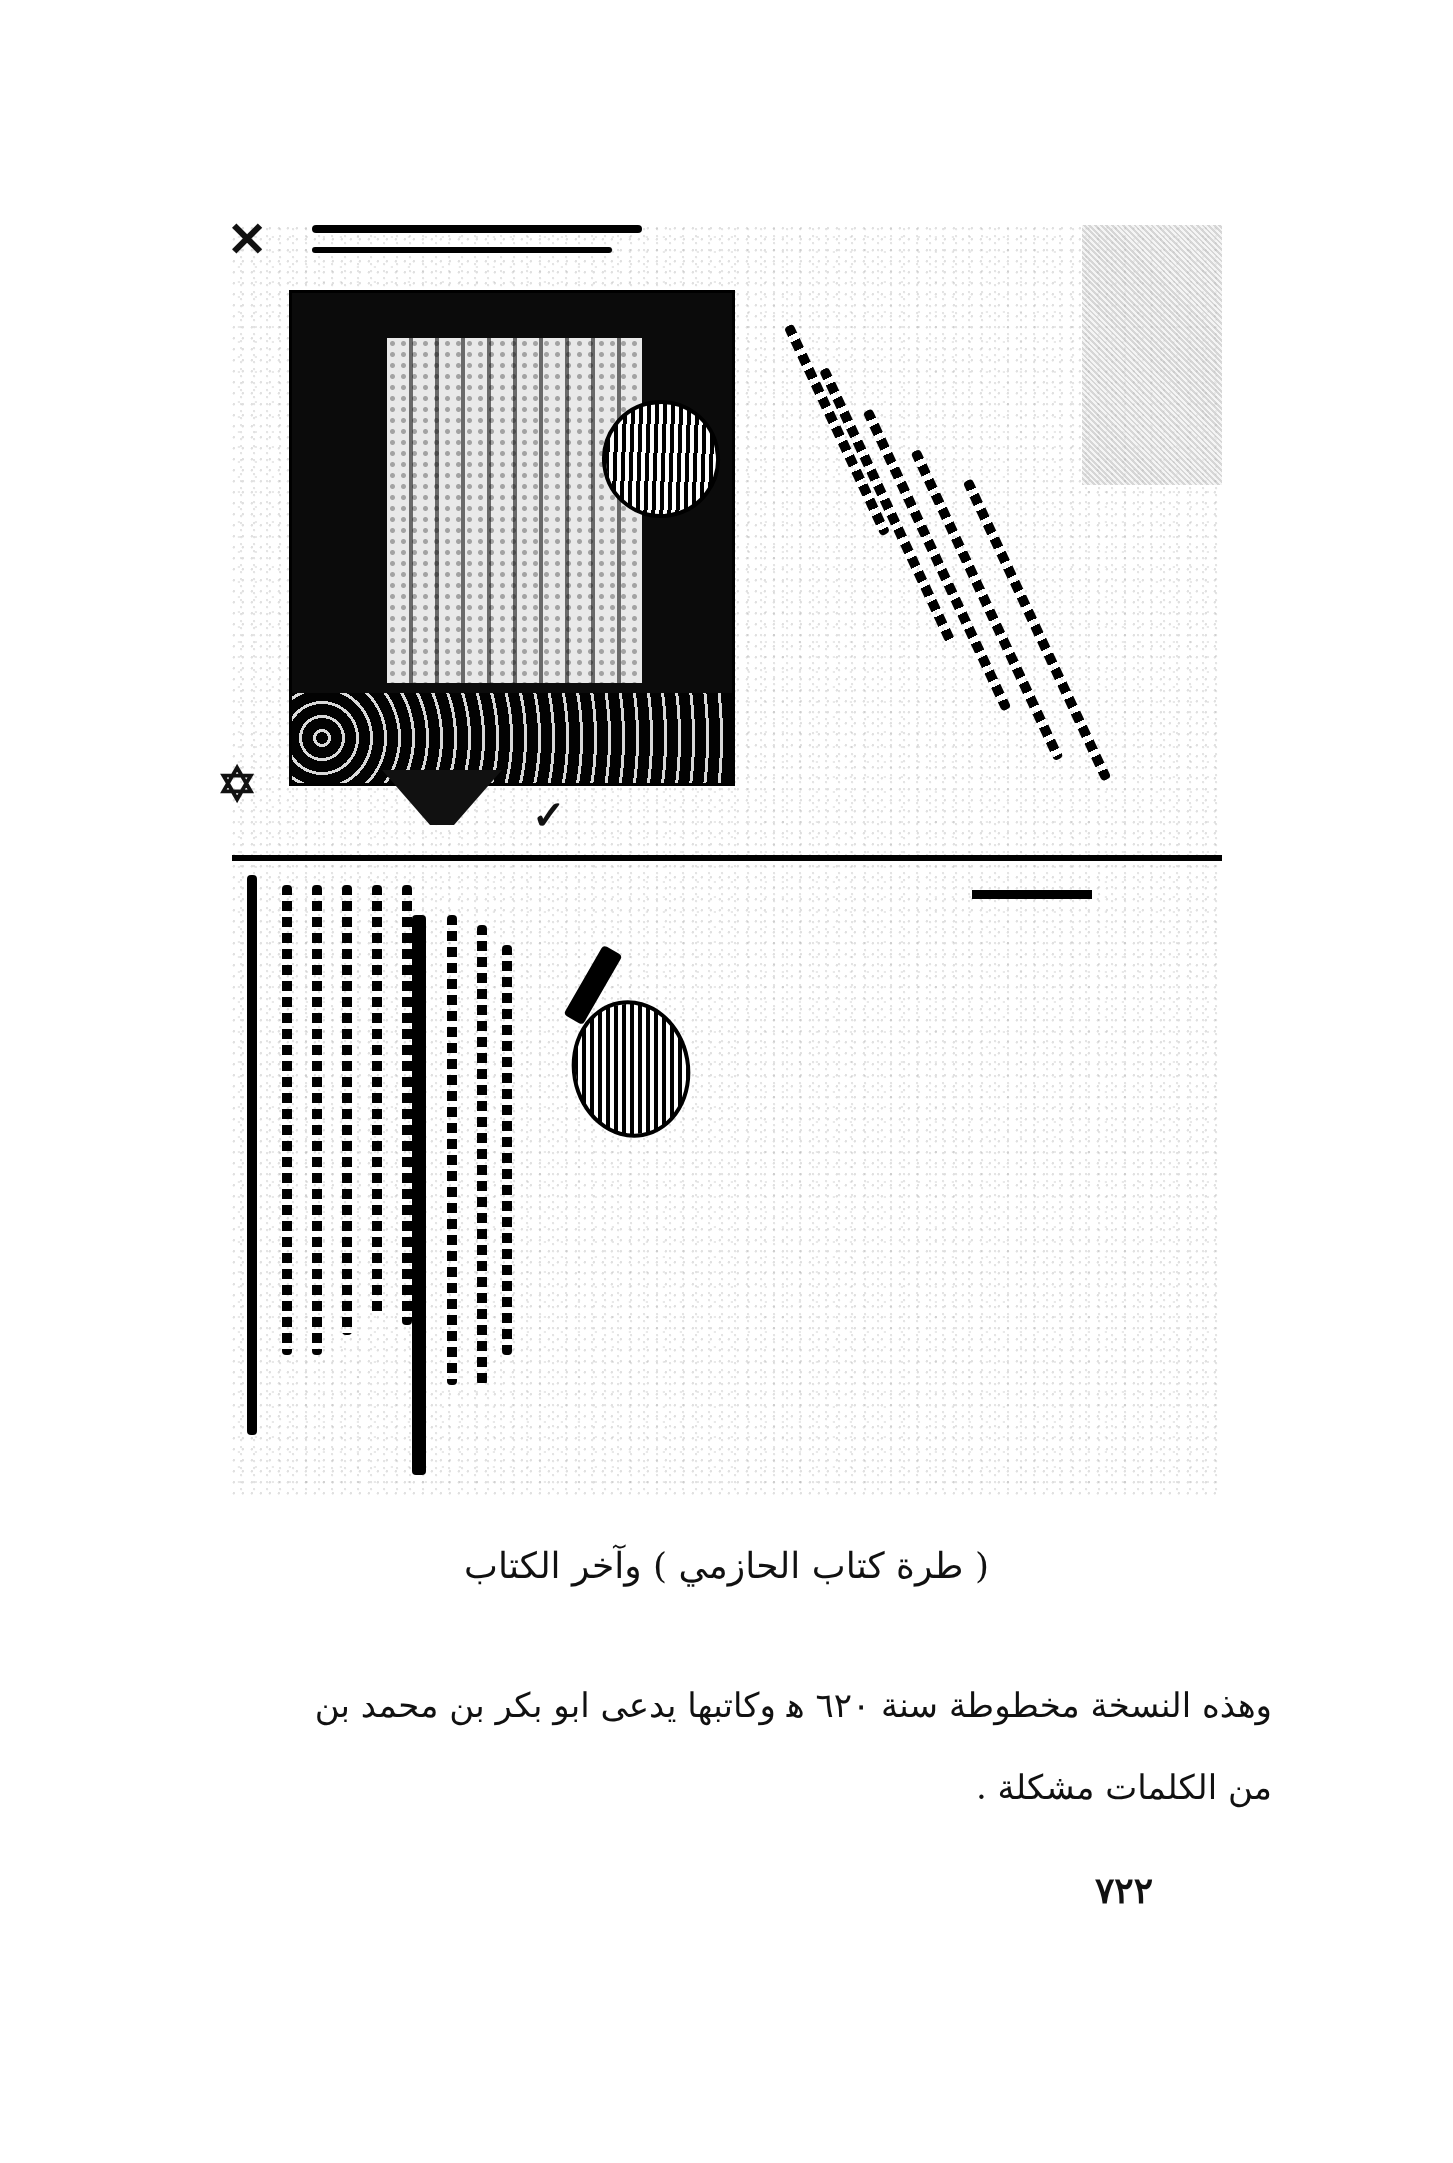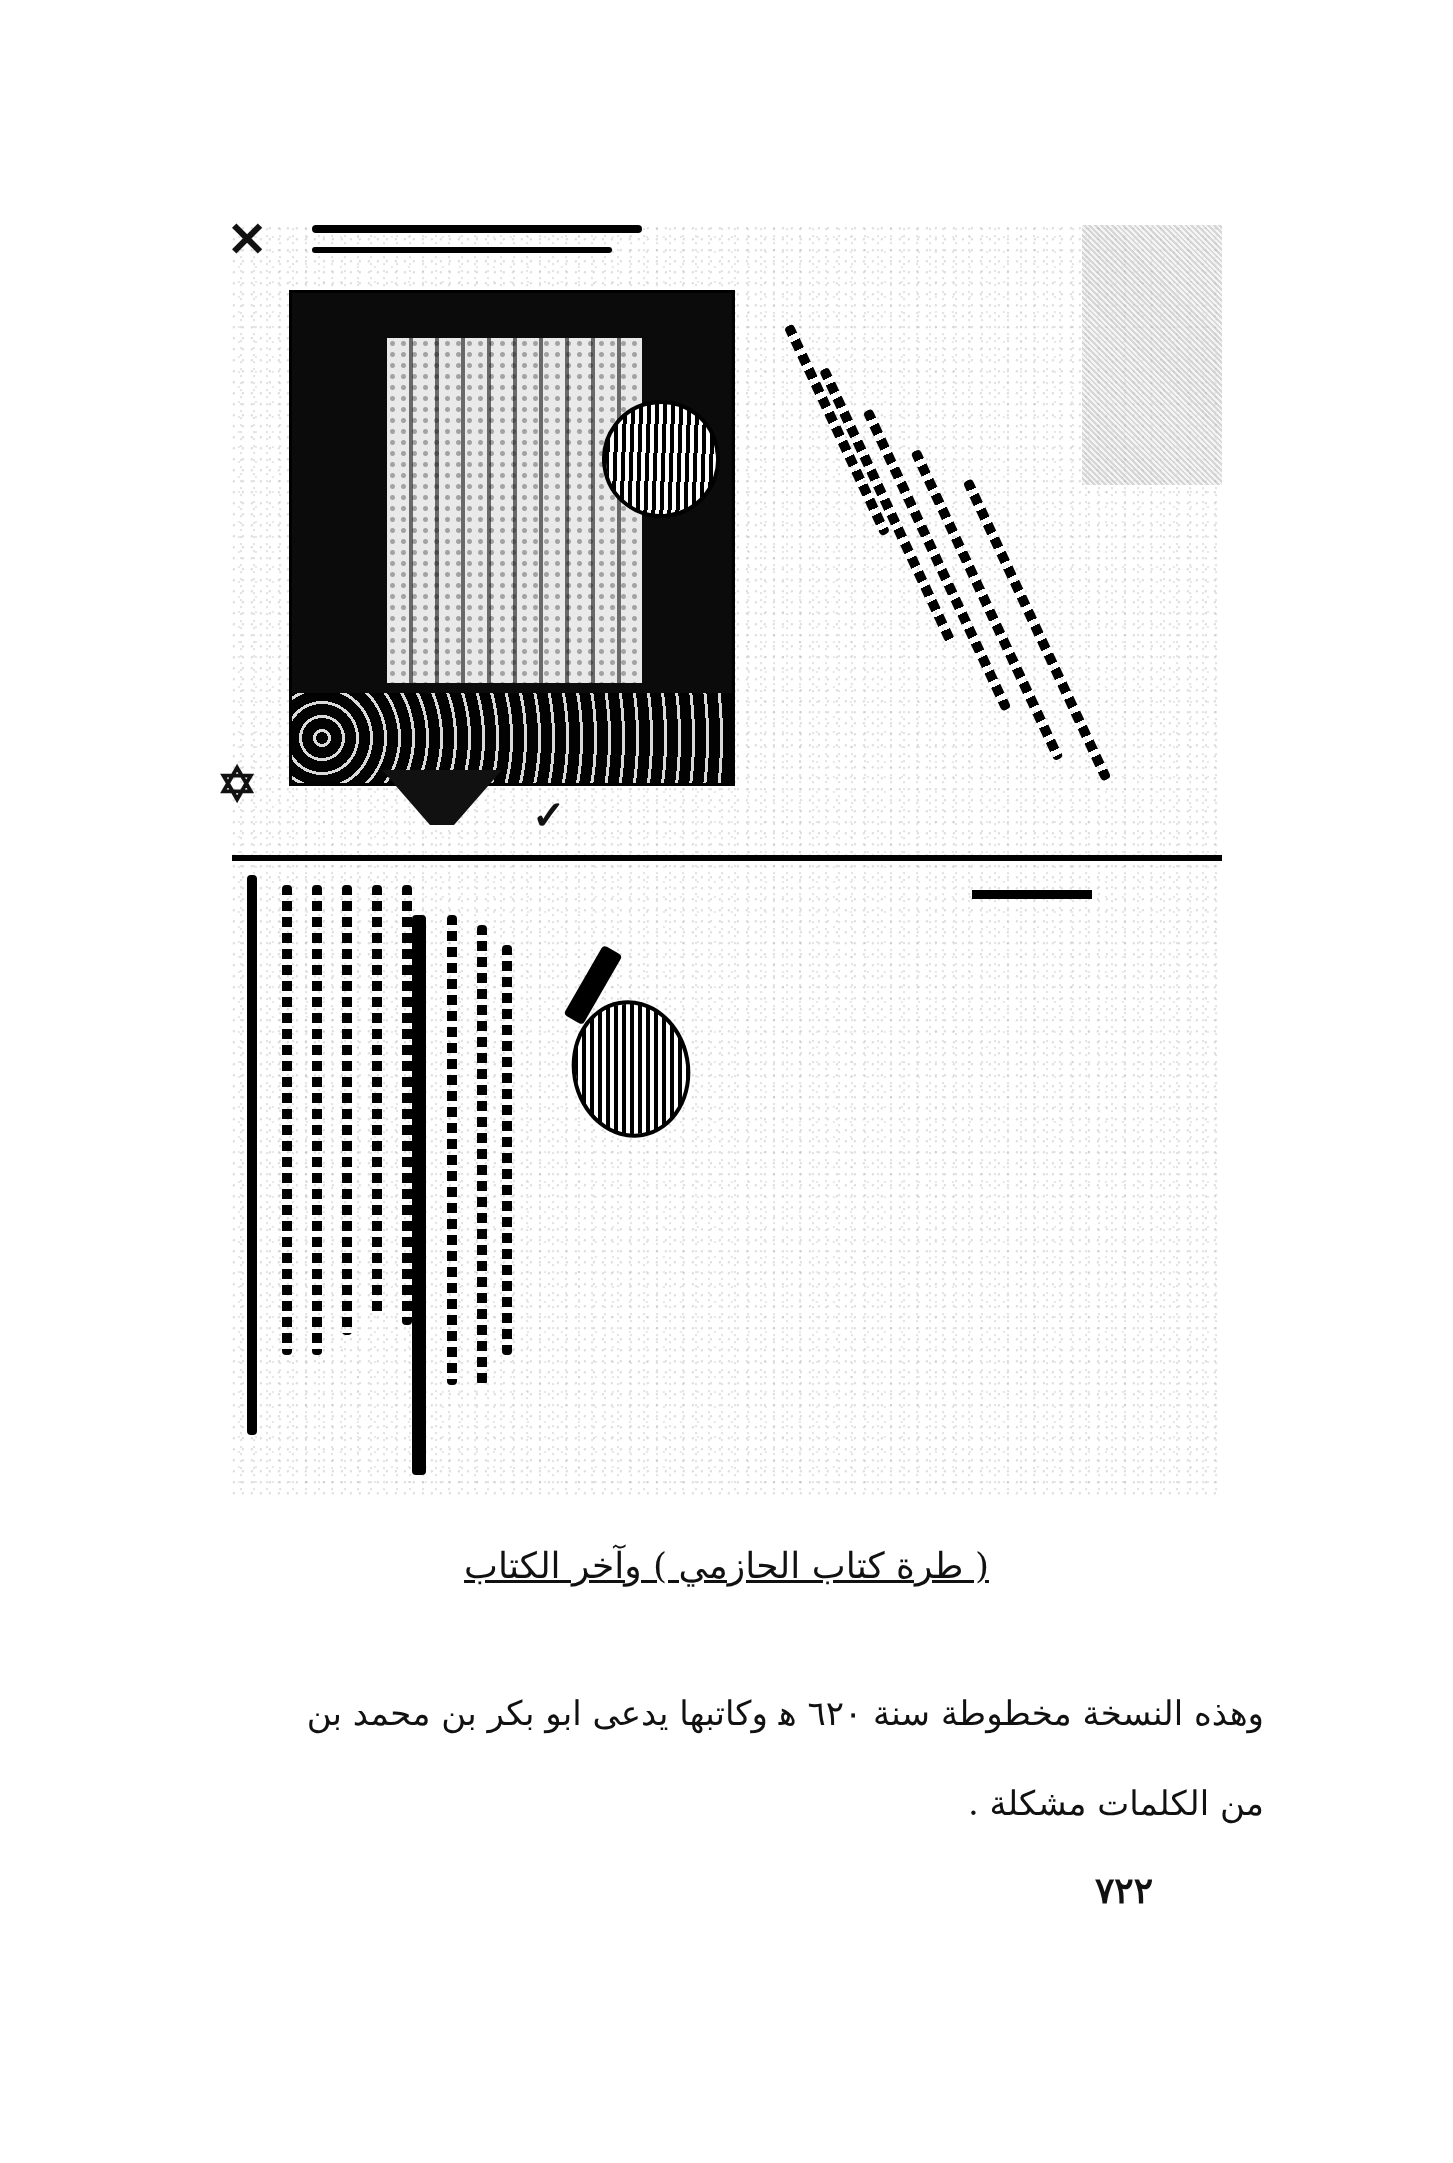--- a/index.html
+++ b/index.html
@@ -41,24 +41,24 @@
 
   
   .script-col { position: absolute; width: 10px; background: #000; border-radius: 4px; }
   .script-light { background: repeating-linear-gradient(180deg,#000 0 10px,transparent 10px 16px); }
 
   .divider { position: absolute; left: 0; width: 990px; top: 630px; height: 6px; background: #000; }
   .stub { position: absolute; left: 740px; top: 665px; width: 120px; height: 9px; background: #000; }
 
   
   .caption { position: absolute; left: 0; width: 1453px; top: 1545px; text-align: center;
-    direction: rtl; font-size: 36px; text-decoration: underline; }
+    direction: rtl; font-size: 36px; }
   .body-text { position: absolute; left: 180px; width: 1100px; top: 1660px; direction: rtl;
     text-align: justify; text-align-last: right; font-size: 34px; line-height: 74px; }
-  .body-text p { margin: 16px; }
+  .body-text p { margin: 8px; }
   .page-no { position: absolute; left: 1095px; top: 1869px; font-size: 36px; font-weight: bold; direction: rtl; }
 </style>
 </head>
 <body>
 
 <div class="plate">
   <div class="speckle"></div>
   <div class="gray-zone"></div>
 
   <div class="frame-outer">

